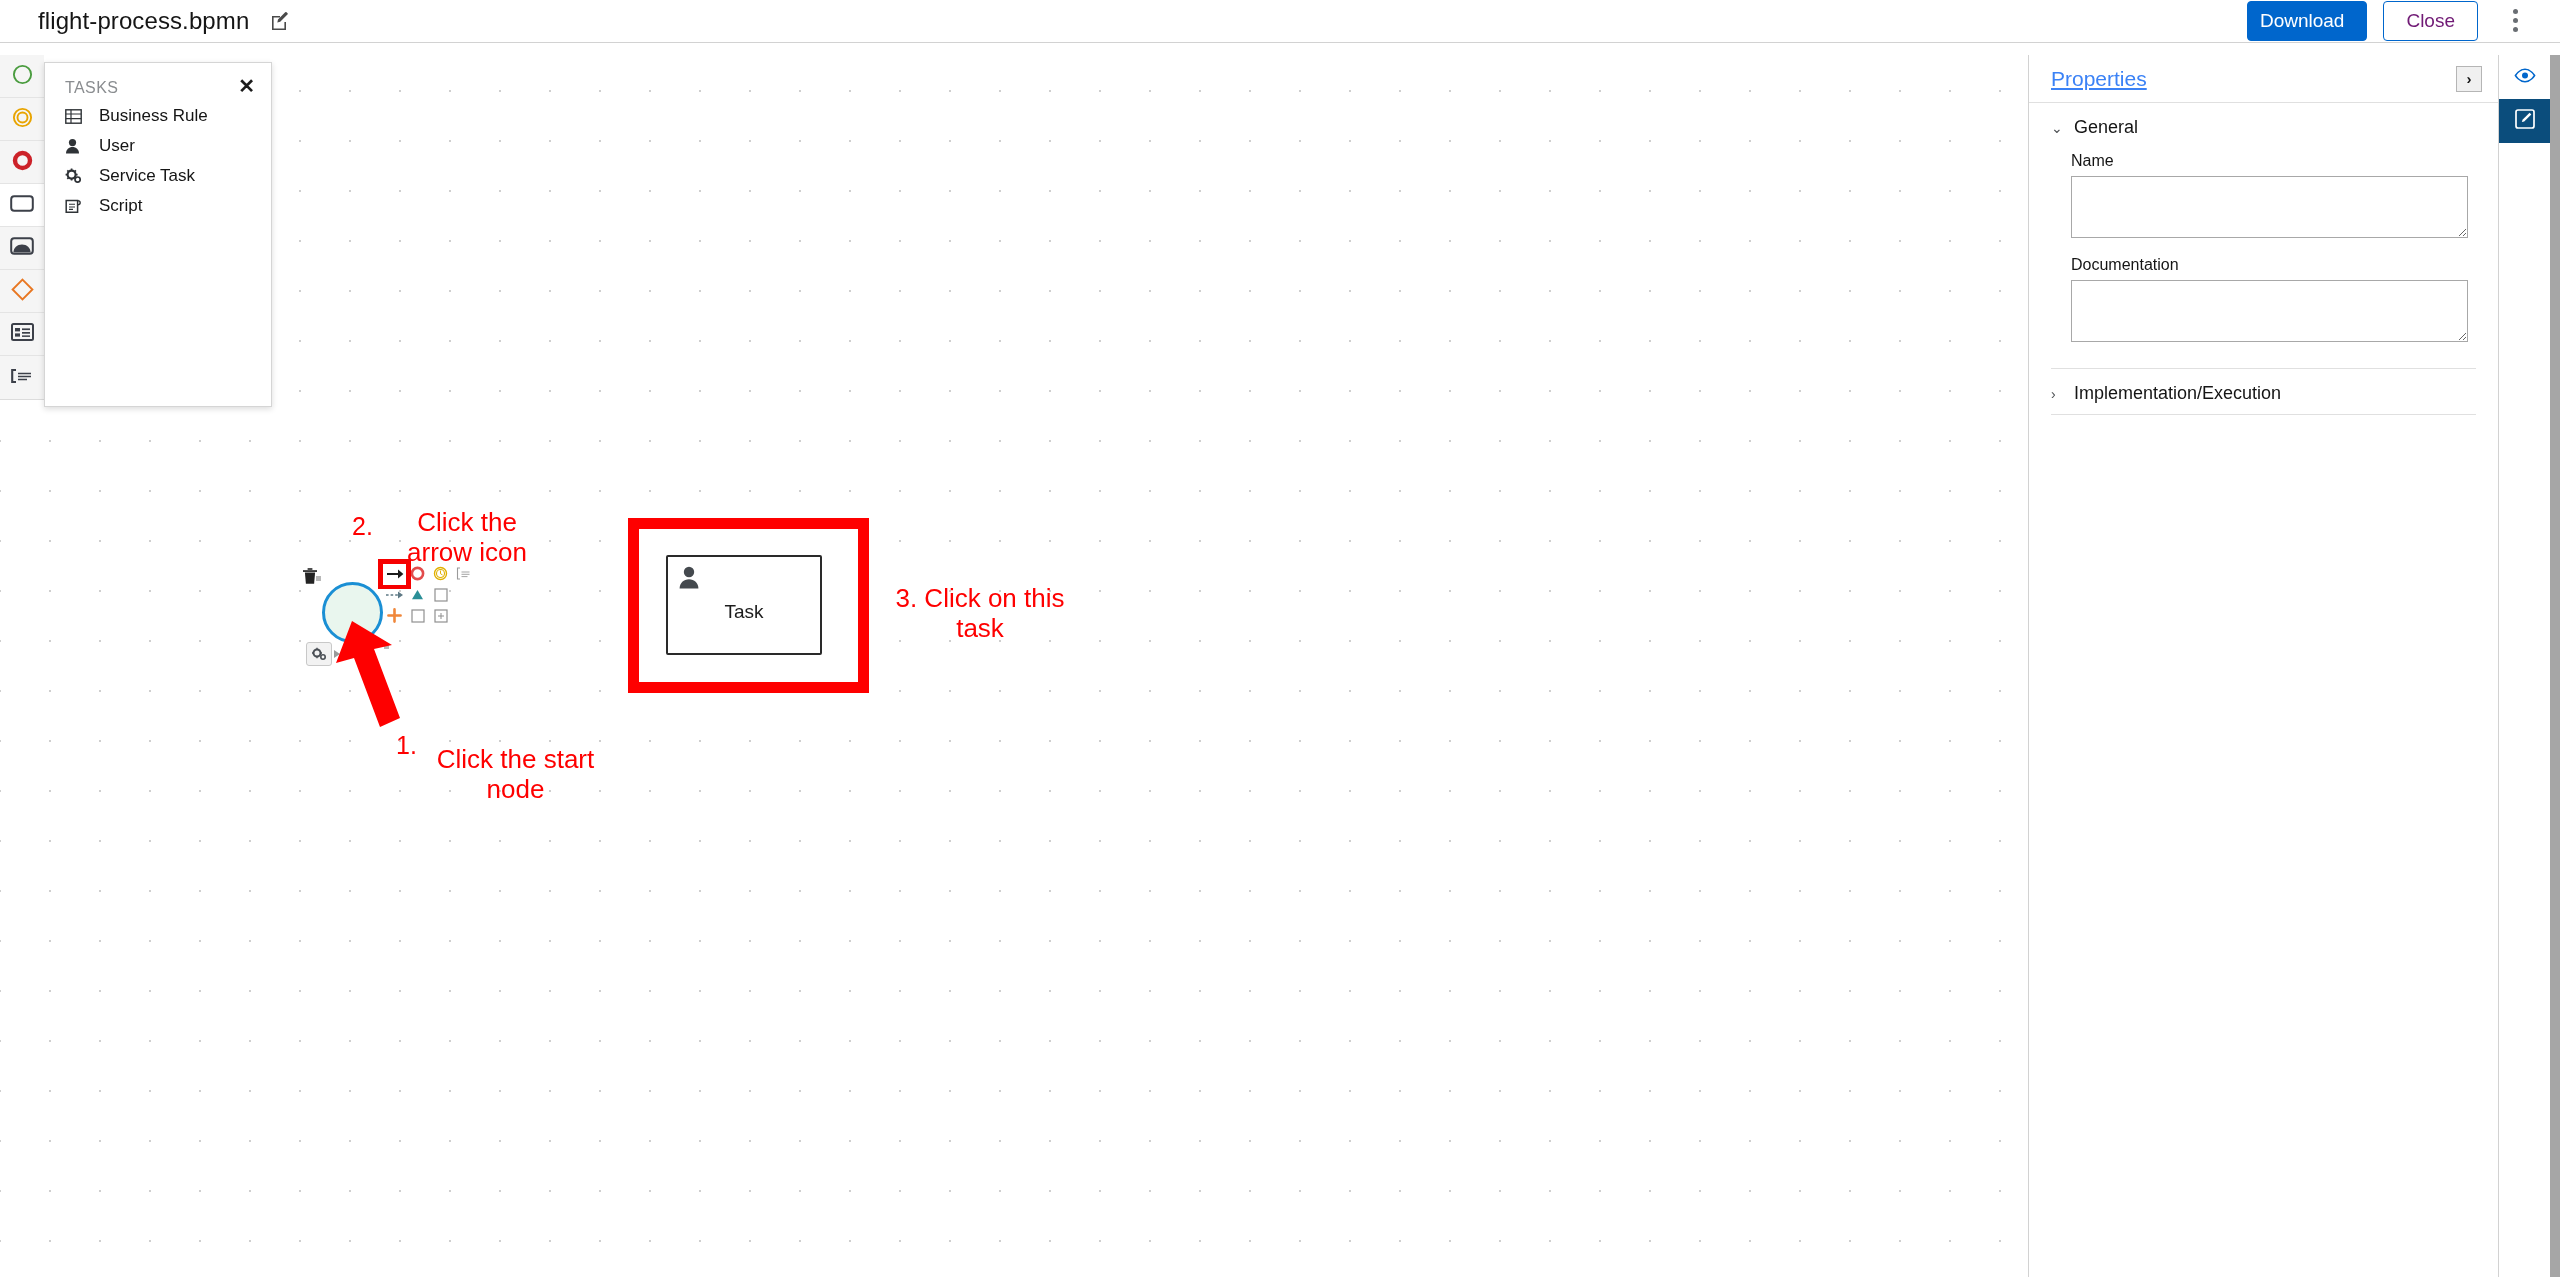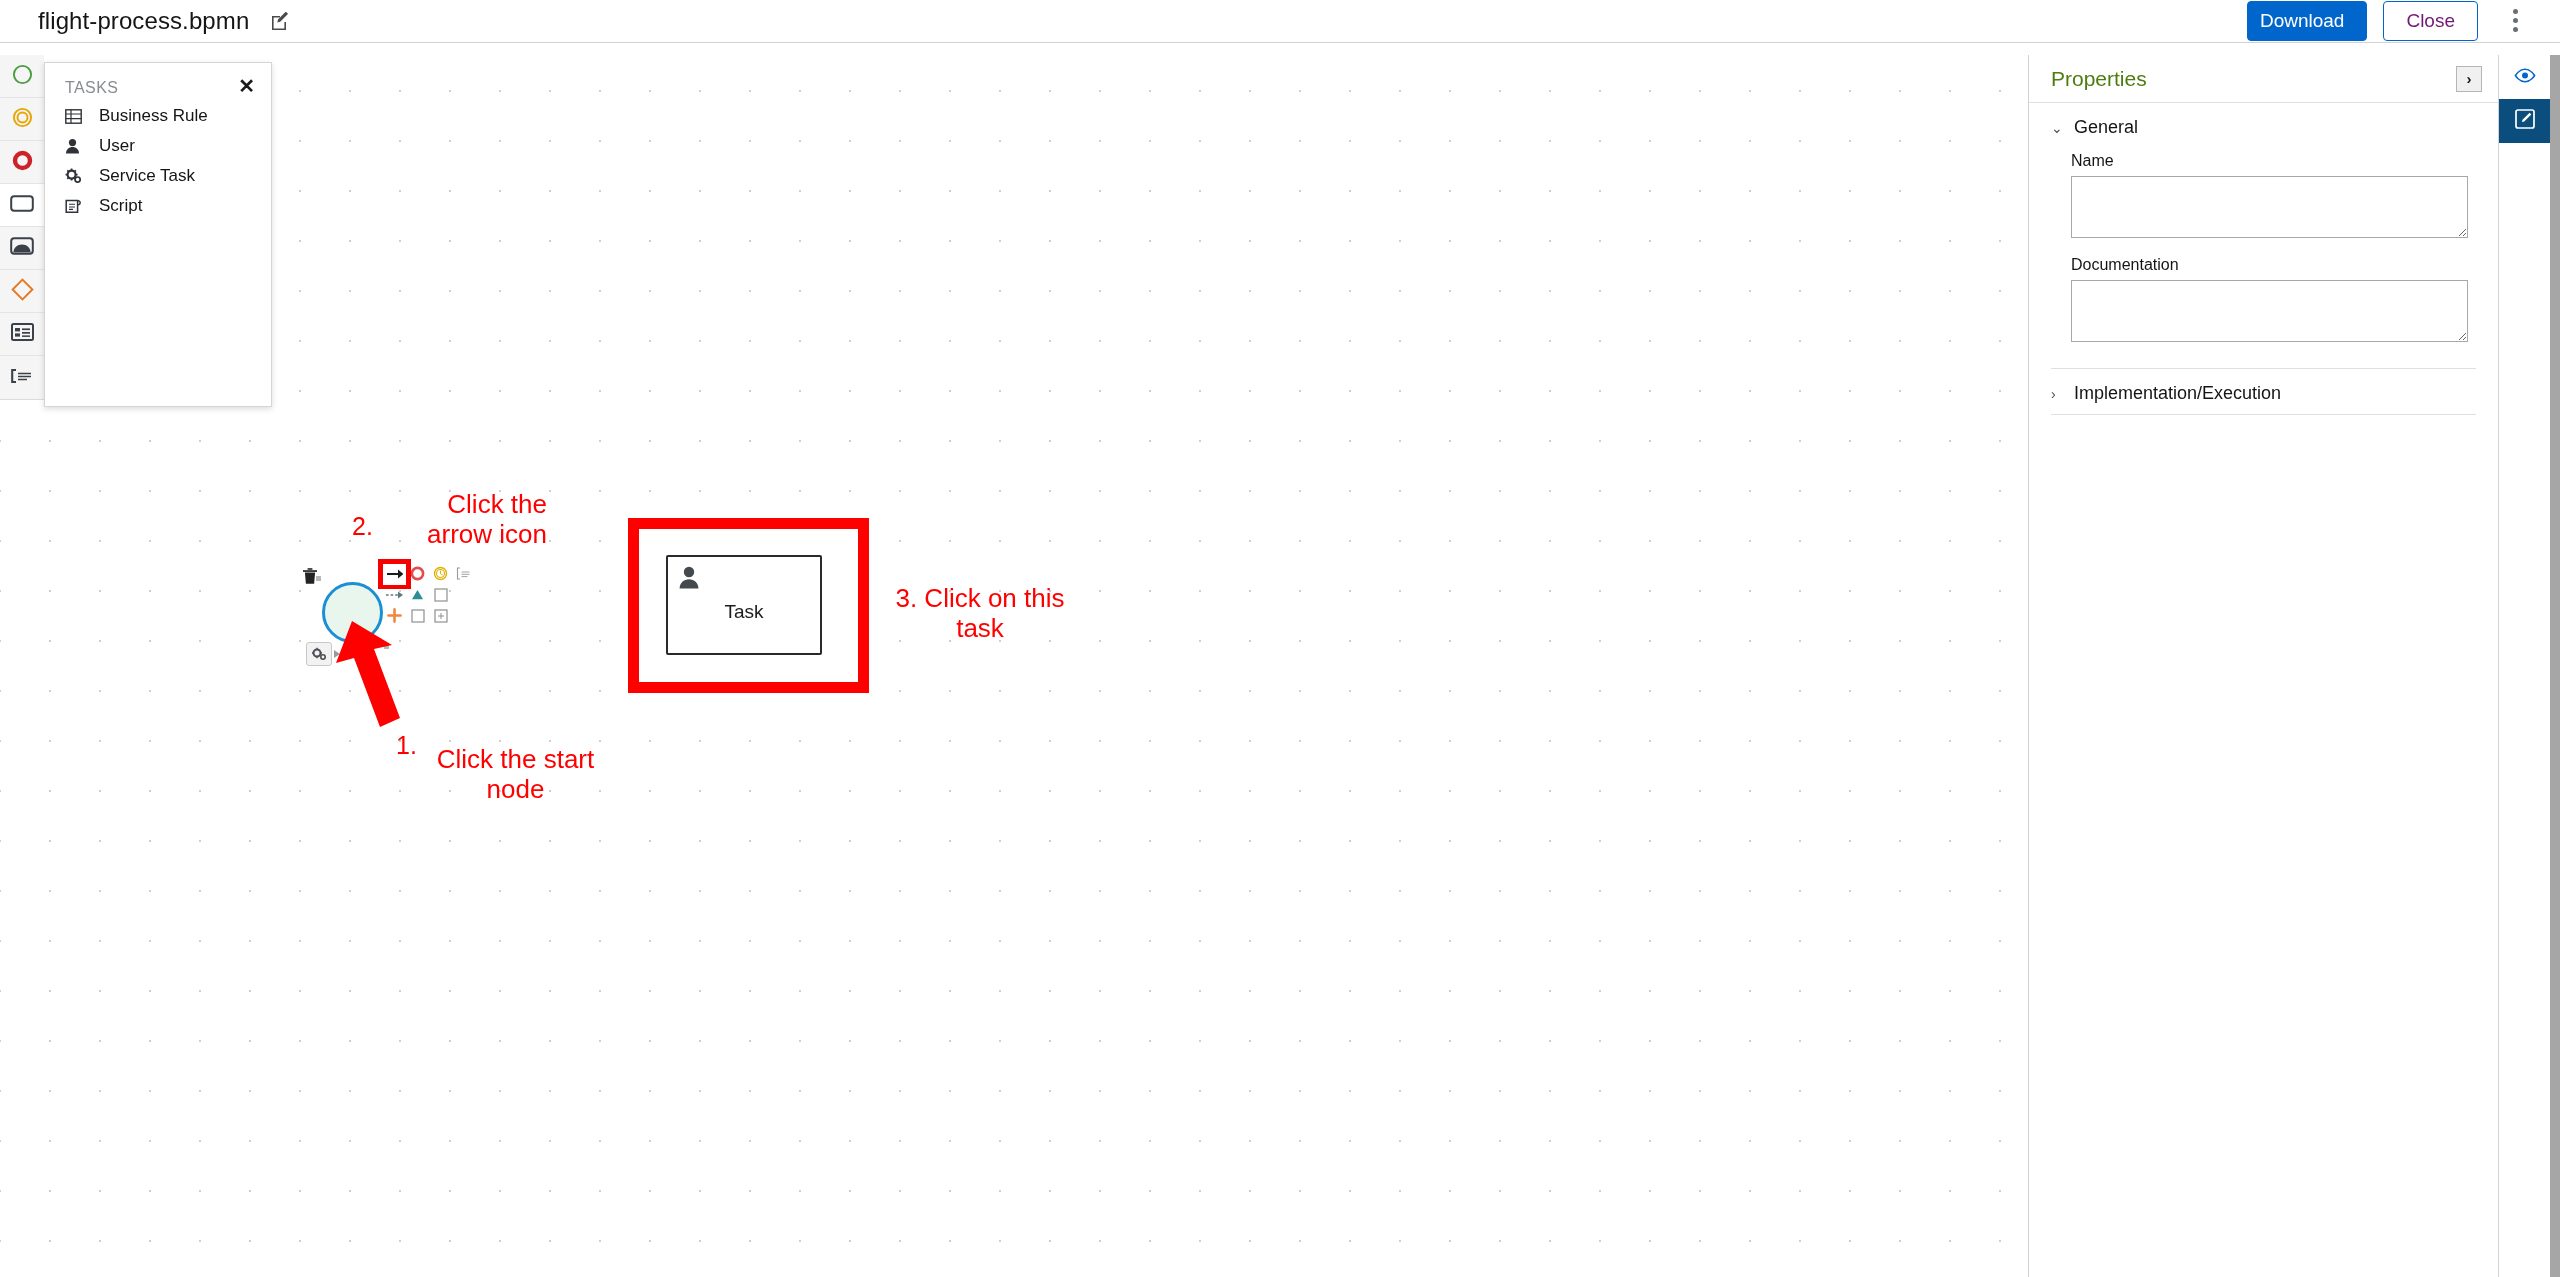--- a/index.html
+++ b/index.html
@@ -240,42 +240,42 @@
   .anno {
     position: absolute;
     color: #fe0000;
     font-family: "Liberation Sans", sans-serif;
     font-size: 26px;
     line-height: 30px;
     z-index: 20;
     white-space: pre-line;
   }
   #anno-2-num { left: 352px; top: 456px; font-size: 25px; }
-  #anno-2-txt { left: 387px; top: 434px; text-align: right; width: 160px; }
+  #anno-2-txt { left: 387px; top: 452px; text-align: center; width: 160px; }
   #anno-1-num { left: 396px; top: 675px; font-size: 25px; }
   #anno-1-txt { left: 428px; top: 689px; text-align: center; width: 175px; }
   #anno-3-txt { left: 885px; top: 528px; text-align: center; width: 190px; }
 
   #red-arrow { position: absolute; left: 330px; top: 560px; z-index: 19; }
 
   
   #props {
     position: absolute;
     top: 55px; left: 2028px;
     width: 470px; height: 1222px;
     background: #fff;
     border-left: 1px solid #d2d2d2;
   }
   #props-header {
     height: 48px;
     display: flex; align-items: center;
     padding: 0 16px 0 22px;
     border-bottom: 1px solid #e0e0e0;
   }
-  #props-title { font-size: 21px; color: #4d7c0f; flex: 1; }
+  #props-title { font-size: 21px; color: #3b82f6; flex: 1; text-decoration: underline; }
   #props-collapse {
     width: 26px; height: 26px;
     border: 1px solid #b5b5b5;
     background: #f0f0f0;
     display: flex; align-items: center; justify-content: center;
     cursor: pointer; font-size: 15px; color: #151515; font-weight: bold;
   }
   .group-header {
     display: flex; align-items: center;
     padding: 14px 22px 10px 22px;

